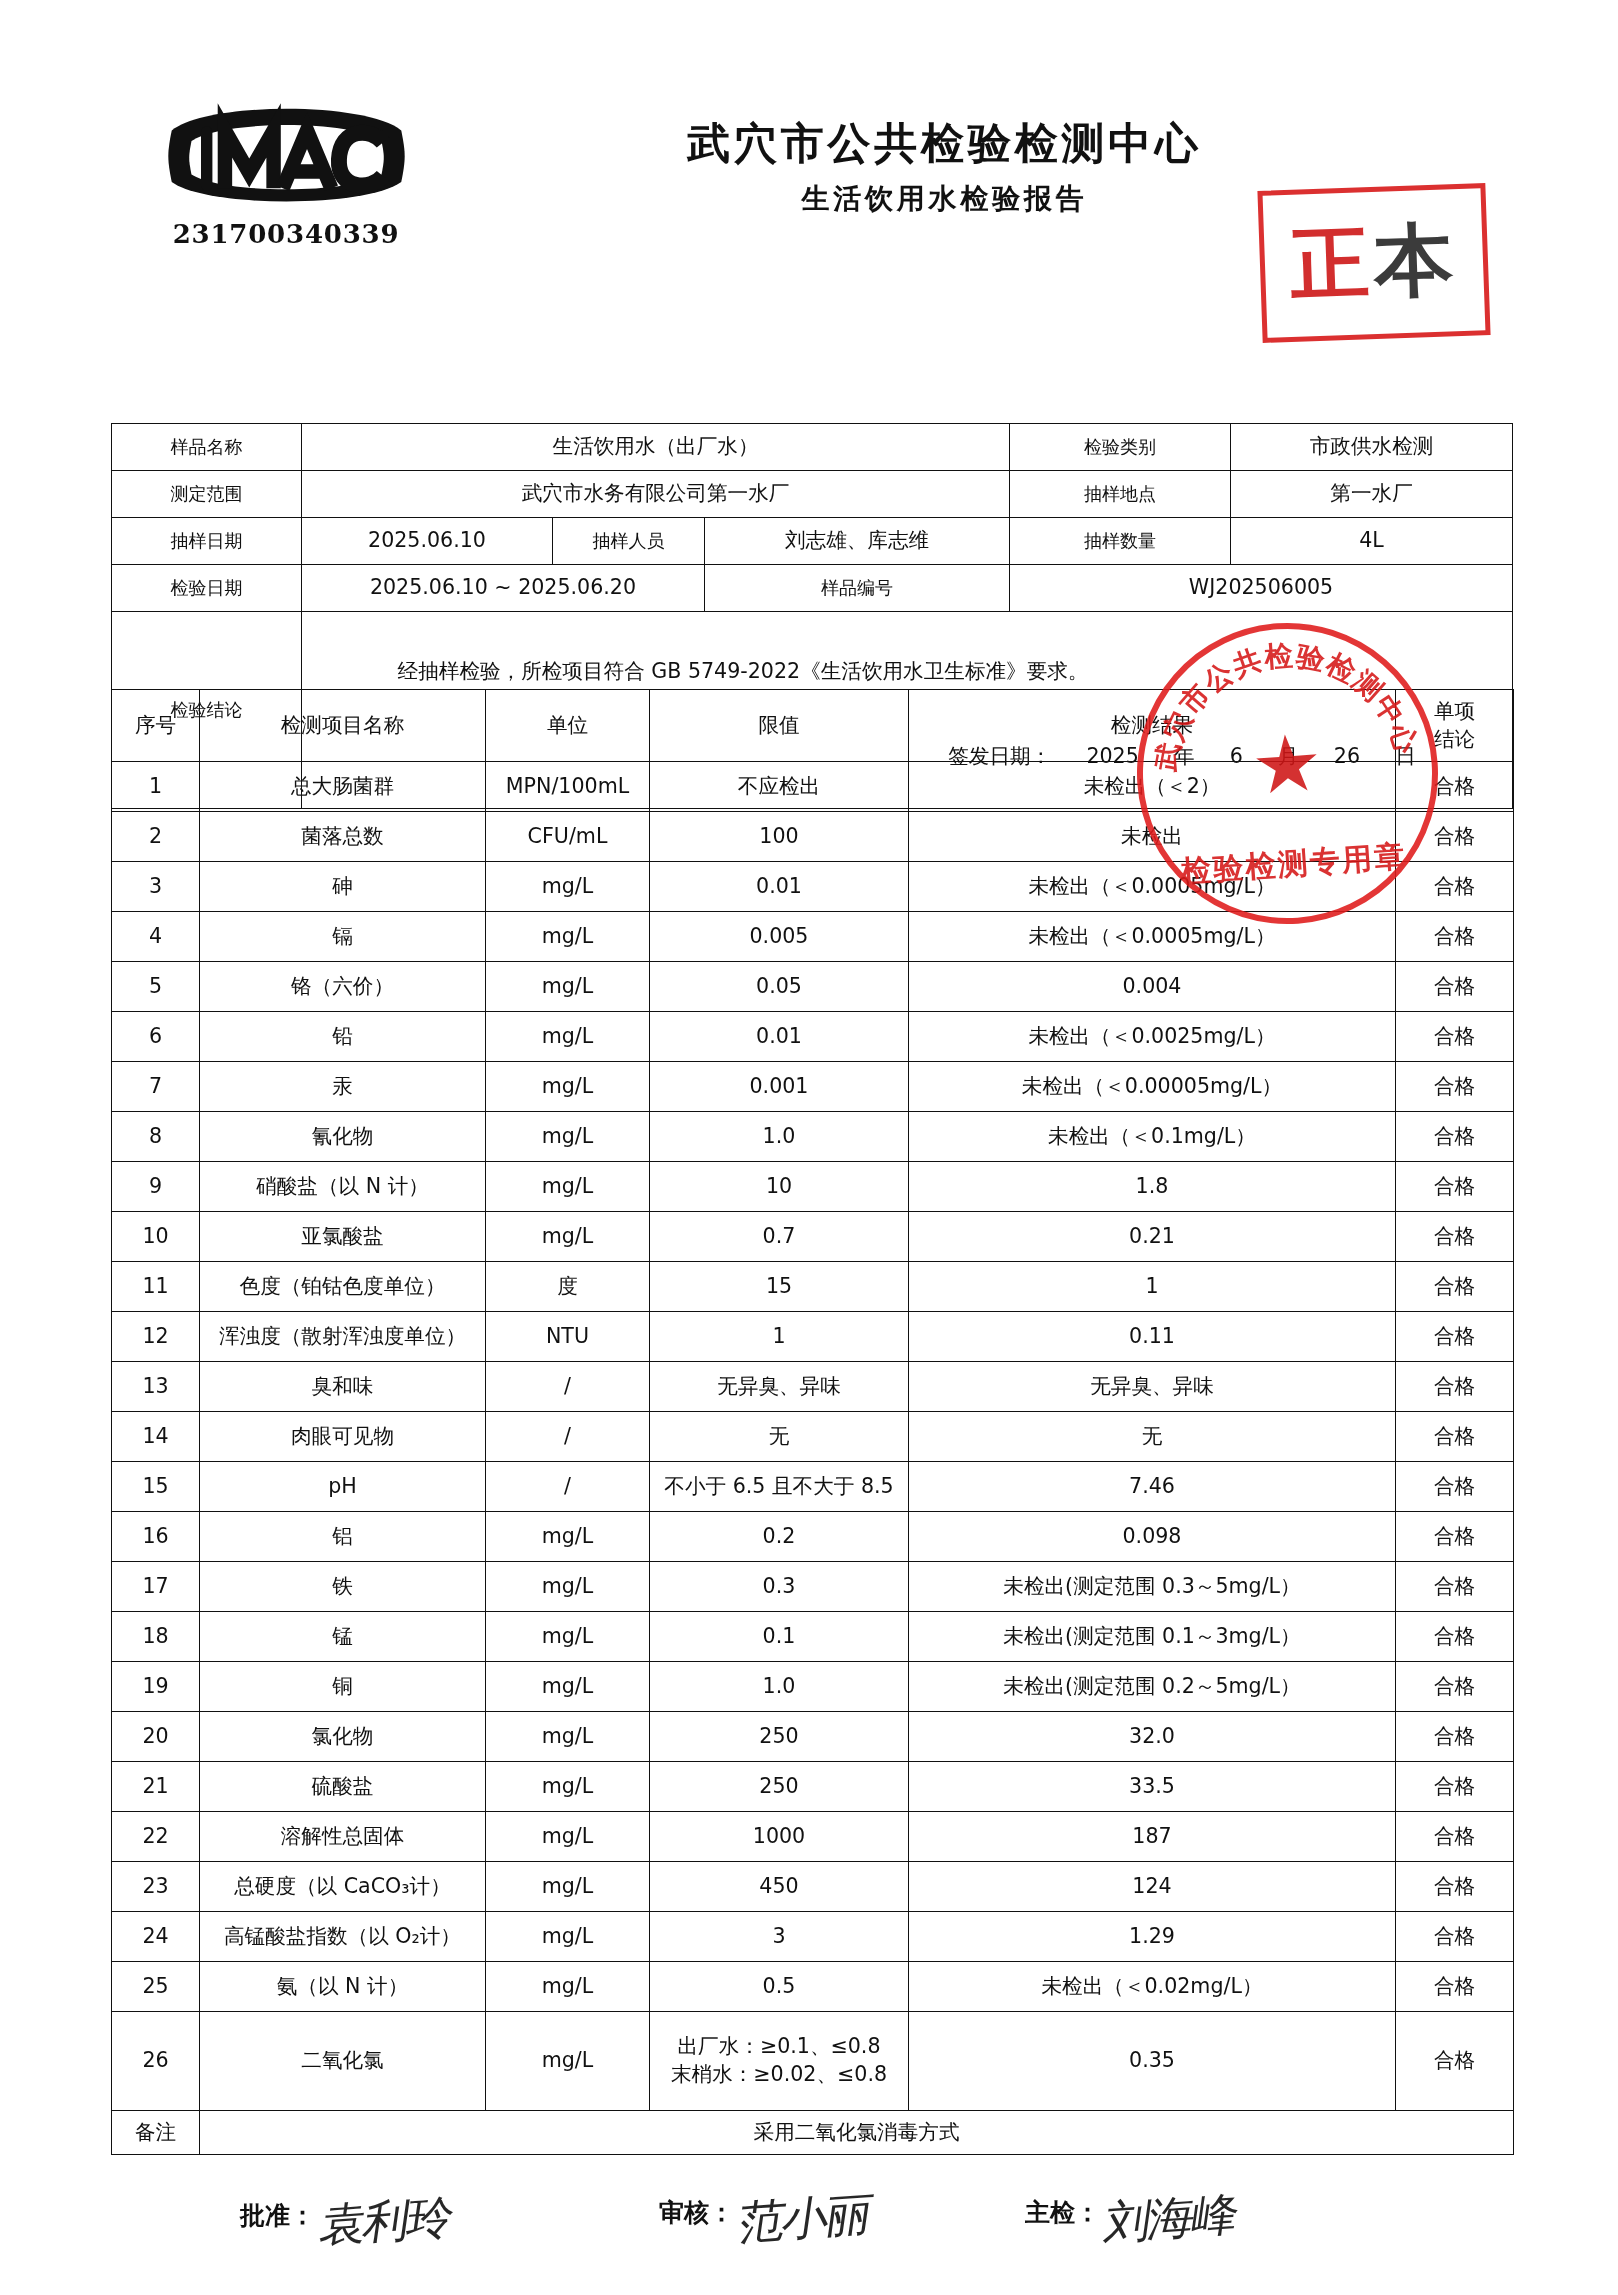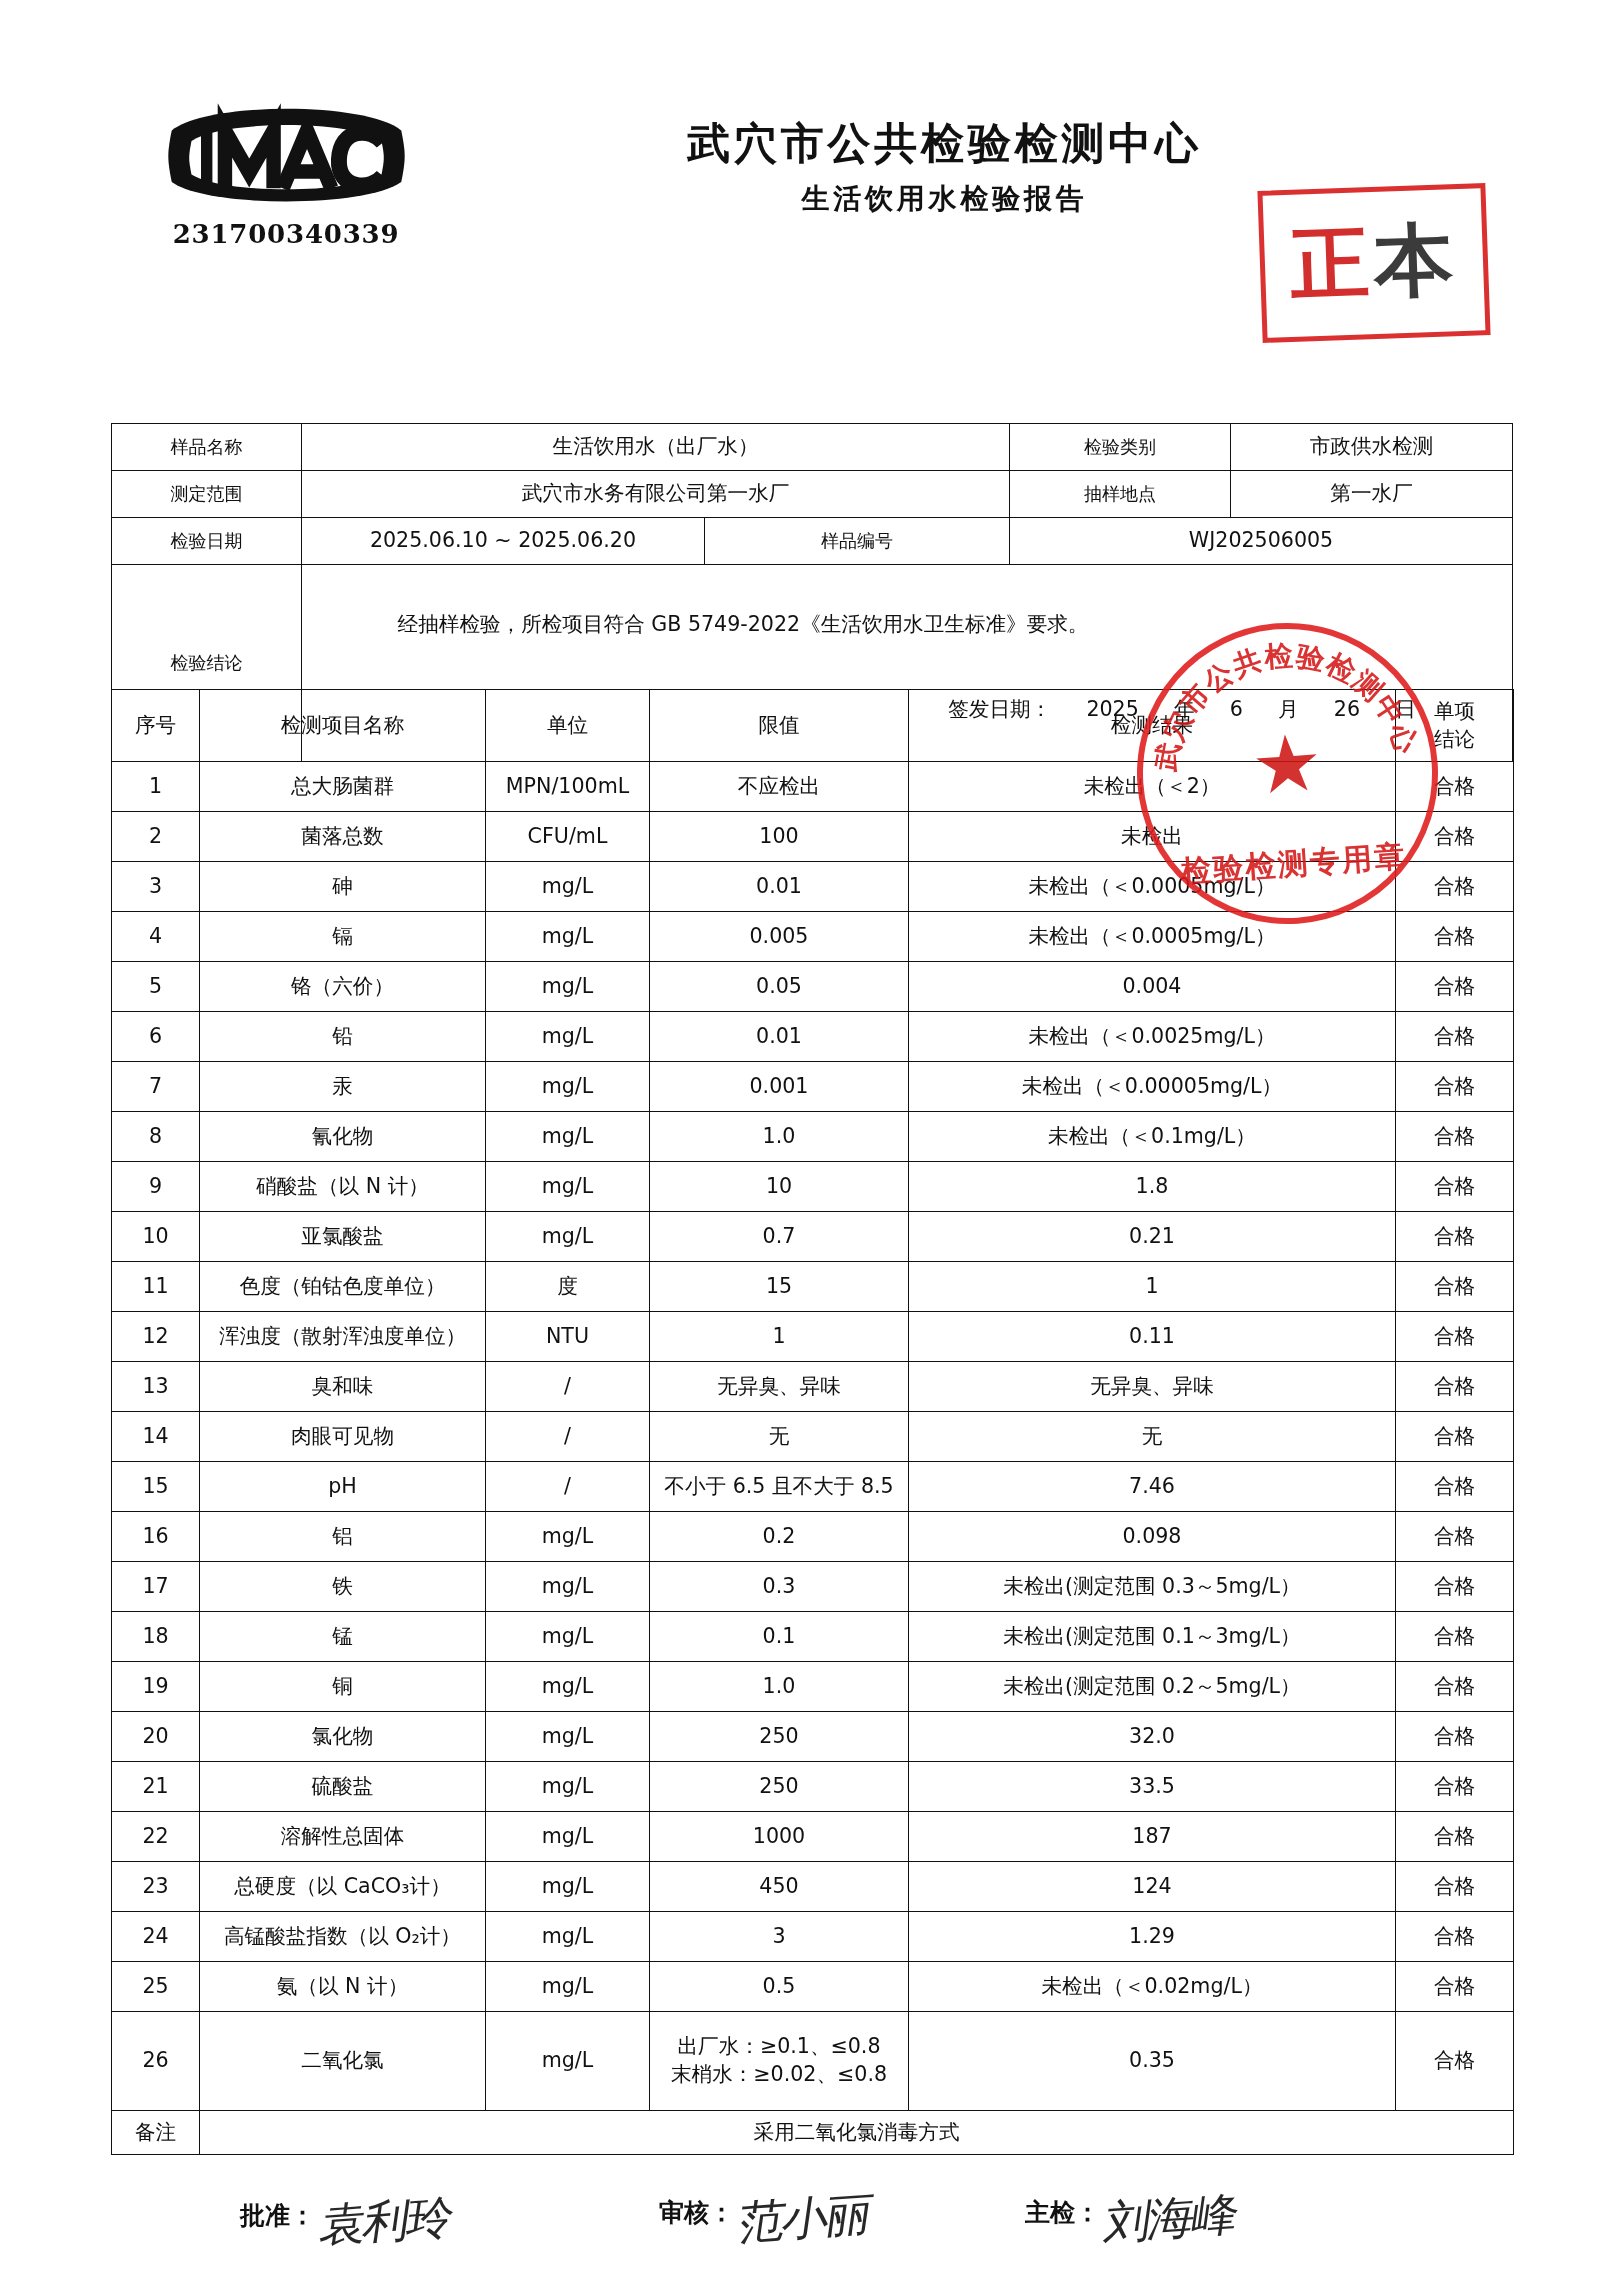--- a/index.html
+++ b/index.html
@@ -127,20 +127,28 @@
         <td class="lbl">样品名称</td>
         <td class="val" colspan="3">生活饮用水（出厂水）</td>
         <td class="lbl">检验类别</td>
         <td class="val">市政供水检测</td>
       </tr>
       <tr>
         <td class="lbl">测定范围</td>
         <td class="val" colspan="3">武穴市水务有限公司第一水厂</td>
         <td class="lbl">抽样地点</td>
         <td class="val">第一水厂</td>
+      </tr>
+      <tr>
+        <td class="lbl">抽样日期</td>
+        <td class="val num-cell">2025.06.10</td>
+        <td class="lbl">抽样人员</td>
+        <td class="val">刘志雄、库志维</td>
+        <td class="lbl">抽样数量</td>
+        <td class="val">4L</td>
       </tr>
       <tr>
         <td class="lbl">检验日期</td>
         <td class="val num-cell" colspan="2">2025.06.10 ~ 2025.06.20</td>
         <td class="lbl">样品编号</td>
         <td class="val num-cell" colspan="2">WJ202506005</td>
       </tr>
       <tr>
         <td class="lbl">检验结论</td>
         <td class="concl-cell" colspan="5" style="height:190px">

